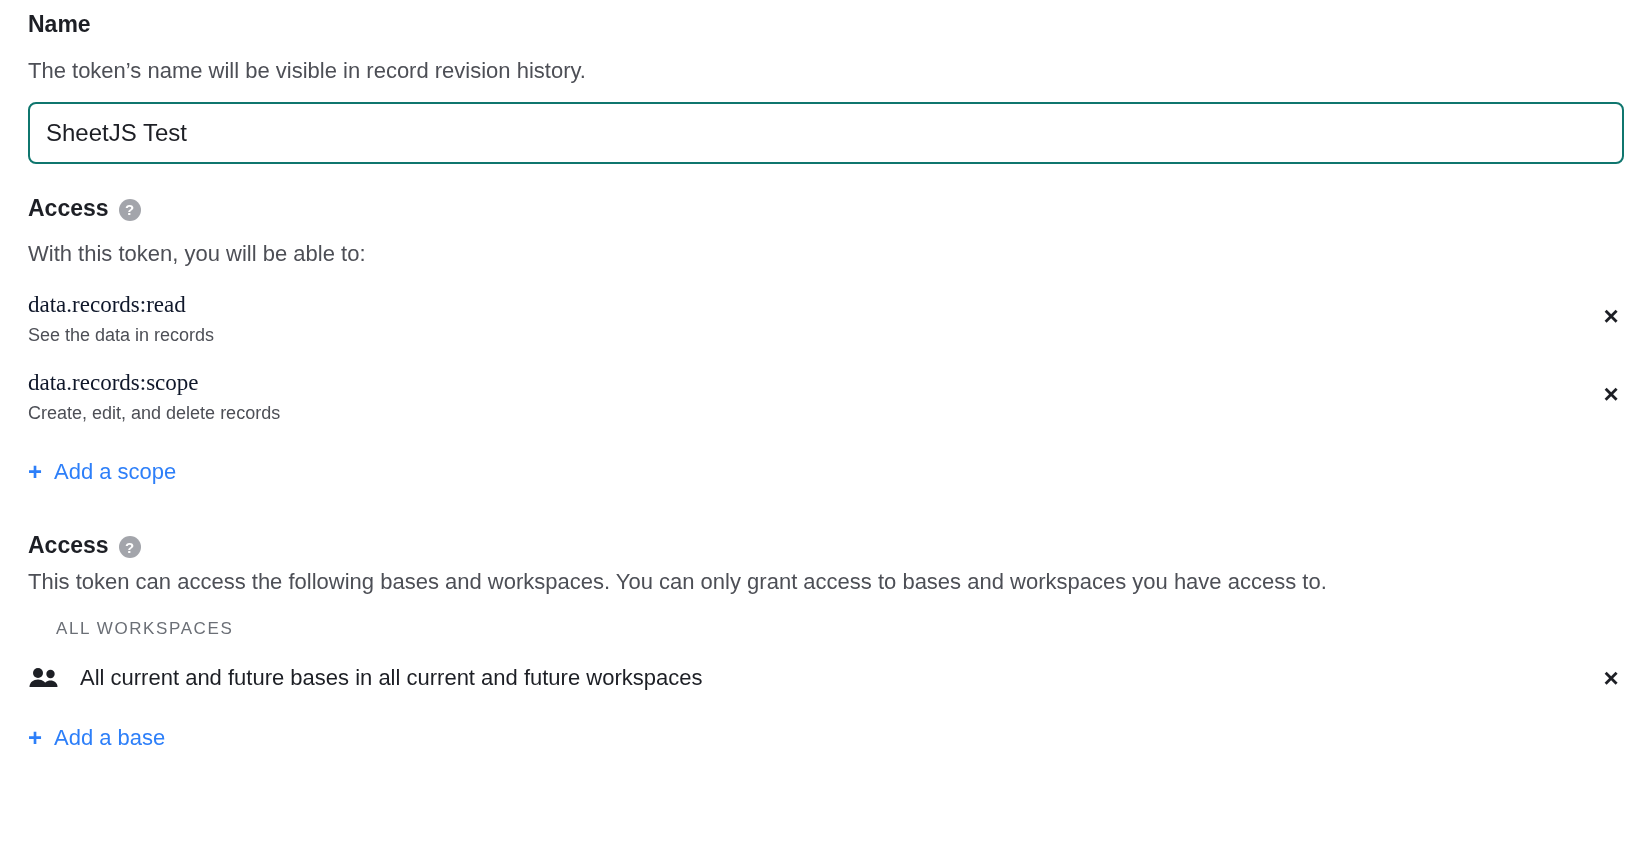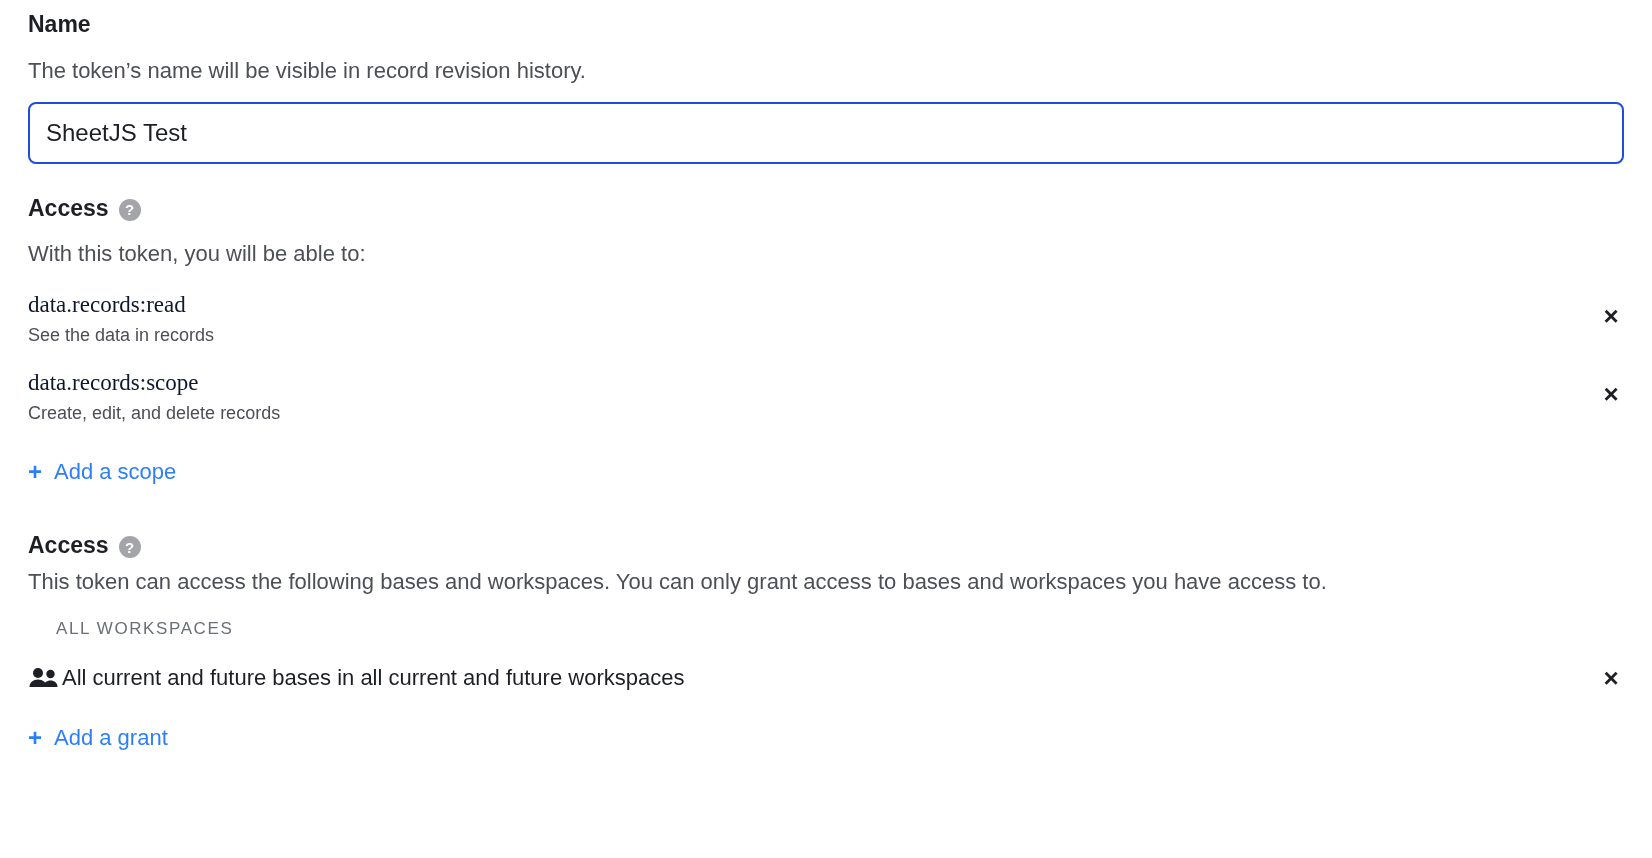--- a/index.html
+++ b/index.html
@@ -38,21 +38,21 @@
     font-weight: 400;
     color: #4d4f56;
     line-height: 1.35;
     margin: 16px 0 16px 0;
   }
   .name-input {
     box-sizing: border-box;
     display: block;
     width: 100%;
     height: 62px;
-    border: 2px solid #1d4ed8;
+    border: 2px solid #0f766e;
     border-radius: 8px;
     background: #fff;
     font-family: "Liberation Sans", sans-serif;
     font-size: 24px;
     color: #1d1f25;
     padding: 0 16px;
     outline: none;
   }
 
   
@@ -152,20 +152,21 @@
     letter-spacing: 1.6px;
     color: #6b6f76;
     text-transform: uppercase;
     margin-left: 28px;
   }
   .access-row {
     position: relative;
     margin-top: 22px;
     display: flex;
     align-items: center;
+    gap: 18px;
     padding-right: 60px;
     min-height: 34px;
   }
   .access-row .remove-x { top: 4px; }
   .access-icon {
     flex: 0 0 auto;
     width: 34px;
     height: 26px;
     display: flex;
     align-items: center;
@@ -237,18 +238,18 @@
           <path d="M14.5 20c0-3.9 3.2-6.4 7-6.4s7 2.5 7 6.4z" fill="#1d1f25"></path>
         </svg>
       </span>
       <span class="access-label">All current and future bases in all current and future workspaces</span>
       <button class="remove-x">×</button>
     </div>
 
     <div class="add-base-wrap">
       <button class="add-link">
         <span class="plus">+</span>
-        <span>Add a grant</span>
+        <span>Add a base</span>
       </button>
     </div>
   </div>
 
 </div>
 
 </body></html>

